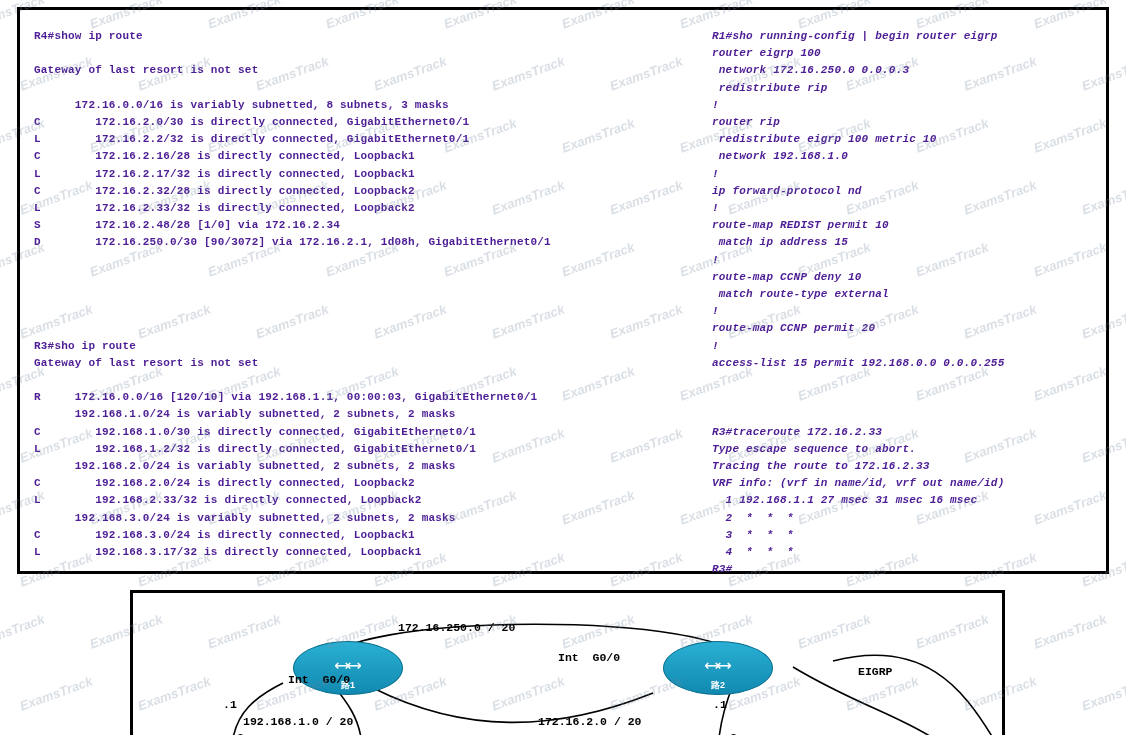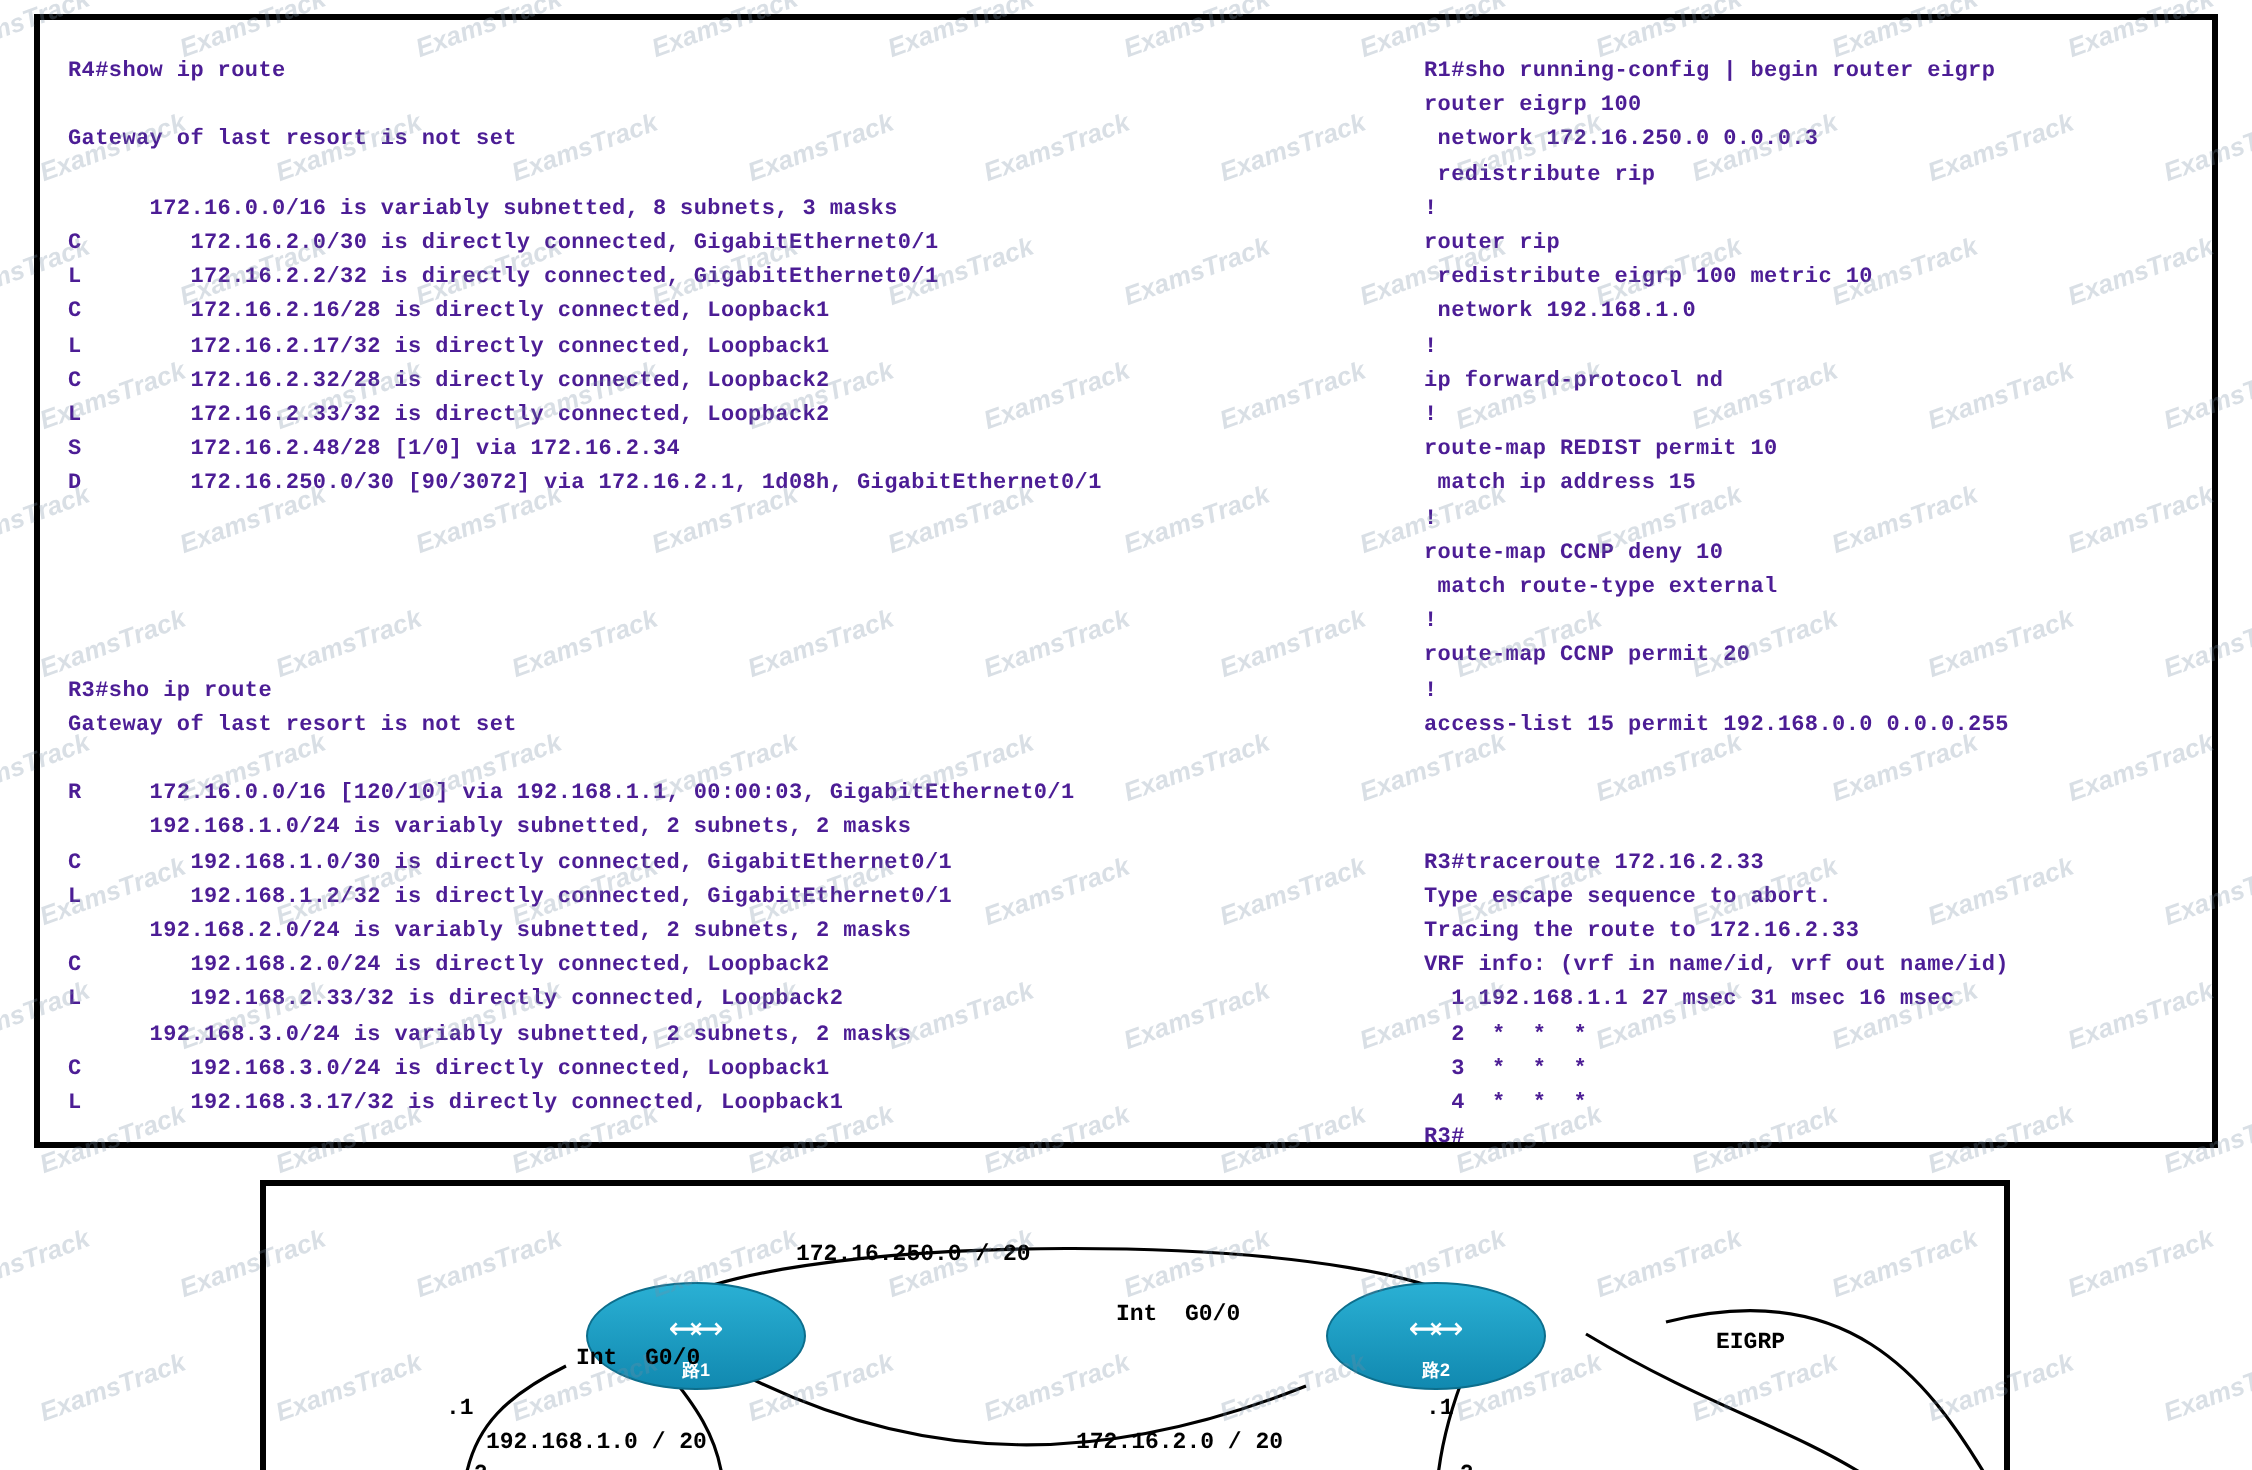--- a/index.html
+++ b/index.html
@@ -52,21 +52,21 @@
     top: 18px;
     font-family: "Liberation Mono", monospace;
     font-size: 11px;
     line-height: 17.2px;
     white-space: pre;
     color: #4c1d95;
     font-weight: bold;
     letter-spacing: 0.2px;
   }
   .col-left { left: 14px; width: 660px; }
-  .col-right { left: 692px; width: 400px; }
+  .col-right { left: 692px; width: 400px; font-style: italic; }
   .blk { white-space: pre; }
   
   .diagram {
     position: absolute;
     left: 130px;
     top: 590px;
     width: 875px;
     height: 145px;
     border: 3px solid #000000;
     border-bottom: none;

